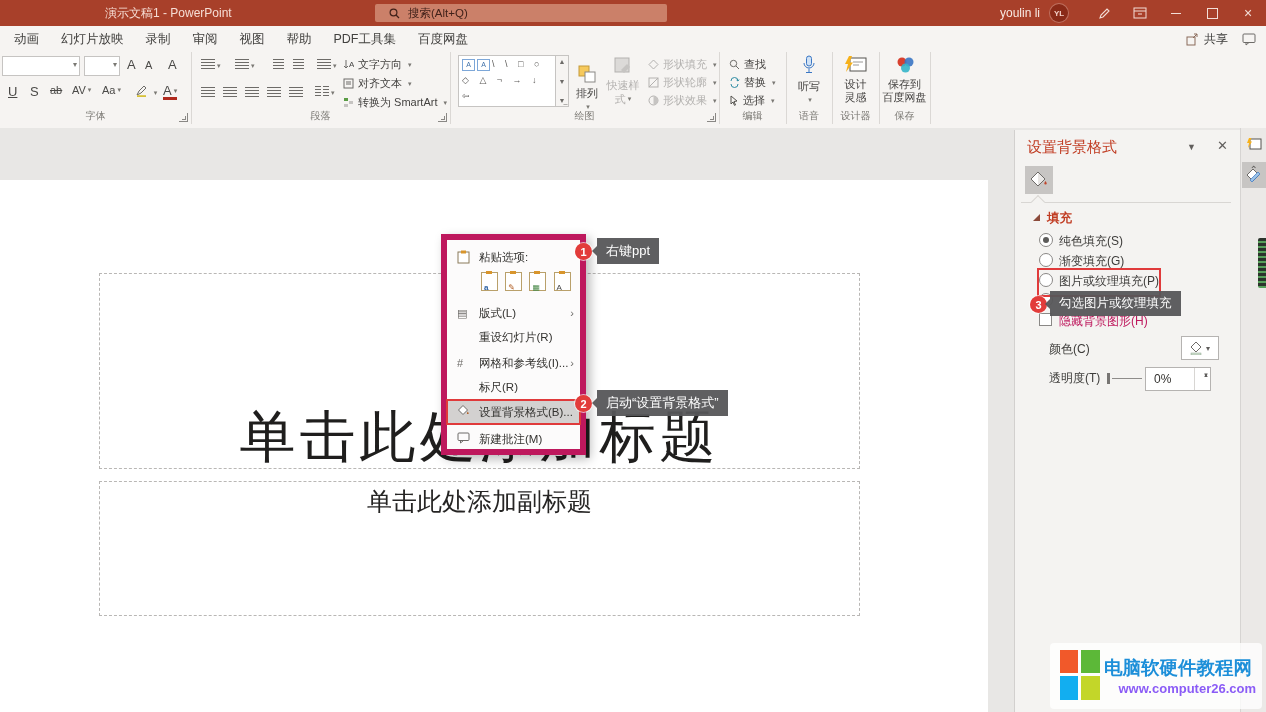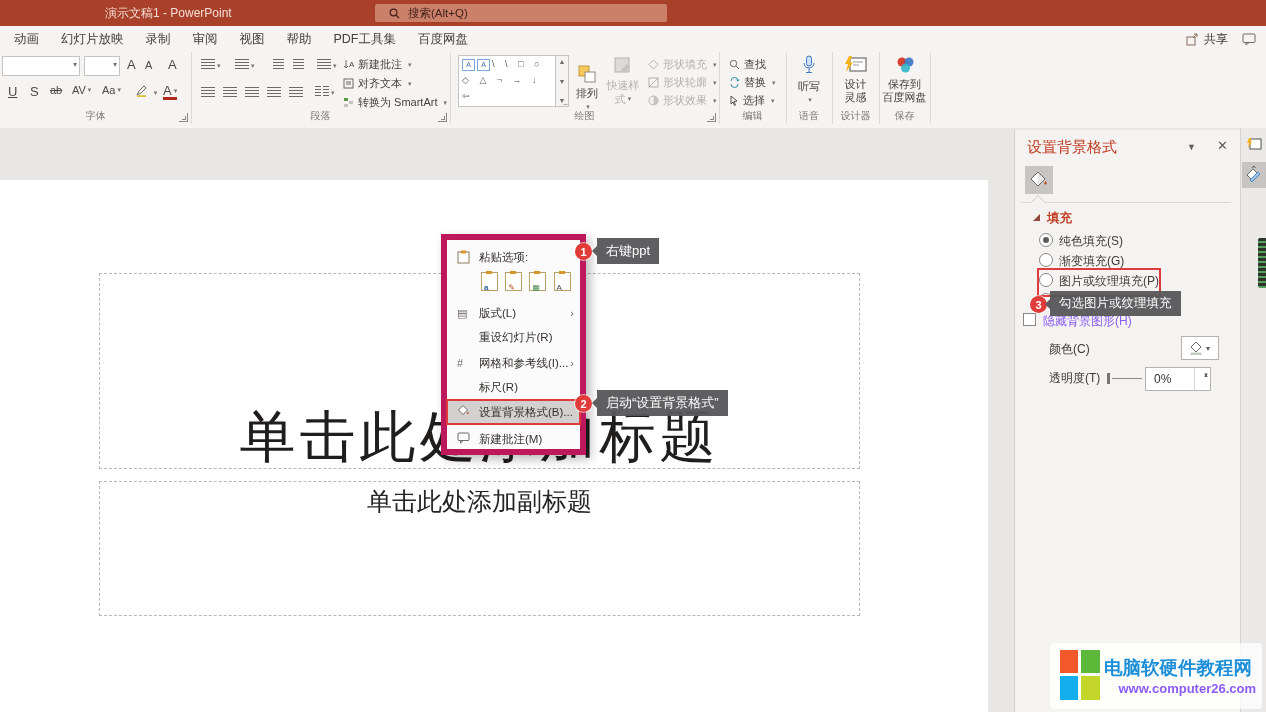--- a/index.html
+++ b/index.html
@@ -77,21 +77,21 @@
   .p-caret{position:absolute;left:172px;top:12px;font-size:9px;color:#605e5c;}
   .p-close{position:absolute;left:202px;top:8px;font-size:13px;color:#605e5c;}
   .p-tool{position:absolute;left:10px;top:36px;width:28px;height:28px;background:#c7c5c3;display:flex;align-items:center;justify-content:center;}
   .p-div{position:absolute;left:6px;top:72px;width:210px;border-top:1px solid #d8d6d3;}
   .p-notch{position:absolute;left:18px;top:67px;width:9px;height:9px;background:#f4f3f1;border-top:1px solid #d8d6d3;border-left:1px solid #d8d6d3;transform:rotate(45deg);}
   .p-sec{position:absolute;left:32px;top:80px;font-size:12.5px;font-weight:bold;color:#c03c22;}
   .p-tri{position:absolute;left:18px;top:84px;width:0;height:0;border-left:7px solid transparent;border-bottom:7px solid #8b4a3a;}
   .radio{position:absolute;left:44px;font-size:12px;color:#3d3c3a;white-space:nowrap;}
   .radio::before{content:"";position:absolute;left:-20px;top:0px;width:12px;height:12px;border:1px solid #8a8886;border-radius:50%;background:#fff;}
   .radio.sel::after{content:"";position:absolute;left:-16px;top:4px;width:6px;height:6px;border-radius:50%;background:#5c5b59;}
-  .checkbox{position:absolute;left:28px;font-size:12px;color:#8b5cf6;white-space:nowrap;}
+  .checkbox{position:absolute;left:44px;font-size:12px;color:#be185d;white-space:nowrap;}
   .checkbox::before{content:"";position:absolute;left:-20px;top:0;width:11px;height:11px;border:1px solid #8a8886;background:#fff;}
   .p-redbox{position:absolute;left:22px;top:138px;width:120px;height:25px;border:2px solid #e03a3b;z-index:6;}
   .p-label{position:absolute;left:34px;font-size:12px;color:#3d3c3a;}
   .colorbtn{position:absolute;left:166px;top:206px;width:38px;height:24px;background:#fff;border:1px solid #b5b3b1;box-sizing:border-box;
             display:flex;align-items:center;justify-content:center;gap:3px;}
   .colorbtn i{font-style:normal;font-size:8px;color:#605e5c;}
   .slider-thumb{position:absolute;left:92px;top:243px;width:3px;height:11px;background:#777573;}
   .slider-track{position:absolute;left:97px;top:248px;width:30px;height:1px;background:#8e8c8a;}
   .spin{position:absolute;left:130px;top:237px;width:66px;height:24px;background:#fff;border:1px solid #b5b3b1;box-sizing:border-box;font-size:12px;color:#33322f;}
   .spin span{position:absolute;left:8px;top:4px;}
@@ -116,20 +116,43 @@
 <div id="app">
 
   <div class="titlebar">
     <div class="tb-title">演示文稿1 - PowerPoint</div>
     <div class="tb-search">
       <svg width="11" height="11" viewBox="0 0 11 11">
           <circle cx="4.5" cy="4.5" r="3.4" fill="none" stroke="#41211a" stroke-width="1.2"></circle>
           <line x1="7" y1="7" x2="10" y2="10" stroke="#41211a" stroke-width="1.2"></line>
         </svg>
       <span>搜索(Alt+Q)</span>
+    </div>
+    <div class="tb-right">
+      <span class="tb-user">youlin li</span>
+      <span class="tb-avatar">YL</span>
+      <span class="tb-btn">
+        <svg width="13" height="13" viewBox="0 0 13 13">
+            <path d="M2 11 L3 8 L9 2 L11 4 L5 10 Z" fill="none" stroke="#f3ded7" stroke-width="1.1"></path>
+          </svg>
+      </span>
+      <span class="tb-btn">
+        <svg width="14" height="12" viewBox="0 0 14 12">
+            <rect x="1" y="1" width="12" height="10" fill="none" stroke="#f3ded7"></rect>
+            <line x1="1" y1="4" x2="13" y2="4" stroke="#f3ded7"></line>
+            <line x1="5" y1="7" x2="9" y2="7" stroke="#f3ded7"></line>
+          </svg>
+      </span>
+      <span class="tb-btn">
+          <span class="glyph-min"></span>
+        </span>
+      <span class="tb-btn">
+          <span class="glyph-restore"></span>
+        </span>
+      <span class="tb-btn glyph-close">×</span>
     </div>
   </div>
 
   <div class="tabrow">
     <span class="tab">动画</span>
     <span class="tab">幻灯片放映</span>
     <span class="tab">录制</span>
     <span class="tab">审阅</span>
     <span class="tab">视图</span>
     <span class="tab">帮助</span>
@@ -184,21 +207,21 @@
       <span class="rbtn" style="left:32px;top:34px;"><span class="lines"></span></span>
       <span class="rbtn" style="left:54px;top:34px;"><span class="lines"></span></span>
       <span class="rbtn" style="left:76px;top:34px;"><span class="lines"></span></span>
       <span class="rbtn" style="left:98px;top:34px;"><span class="lines"></span></span>
       <span class="rbtn dd" style="left:124px;top:34px;font-size:10px;color:#6d6b68;"><span class="lines" style="width:6px;"></span><span class="lines" style="width:6px;margin-left:2px;"></span></span>
       <span class="smallbtn dd" style="left:152px;top:5px;">
         <svg width="11" height="11" viewBox="0 0 11 11">
             <path d="M3 1 v8 M3 9 l-2 -2 M3 9 l2 -2" stroke="#6d6b68" fill="none"></path>
             <text x="6" y="8" font-size="8" fill="#444">A</text>
           </svg>
-        <span>新建批注</span>
+        <span>文字方向</span>
       </span>
       <span class="smallbtn dd" style="left:152px;top:24px;">
         <svg width="11" height="11" viewBox="0 0 11 11">
             <rect x="1" y="1" width="9" height="9" fill="none" stroke="#6d6b68"></rect>
             <line x1="3" y1="4" x2="8" y2="4" stroke="#6d6b68"></line>
             <line x1="3" y1="6" x2="8" y2="6" stroke="#6d6b68"></line>
           </svg>
         <span>对齐文本</span>
       </span>
       <span class="smallbtn dd" style="left:152px;top:43px;">

